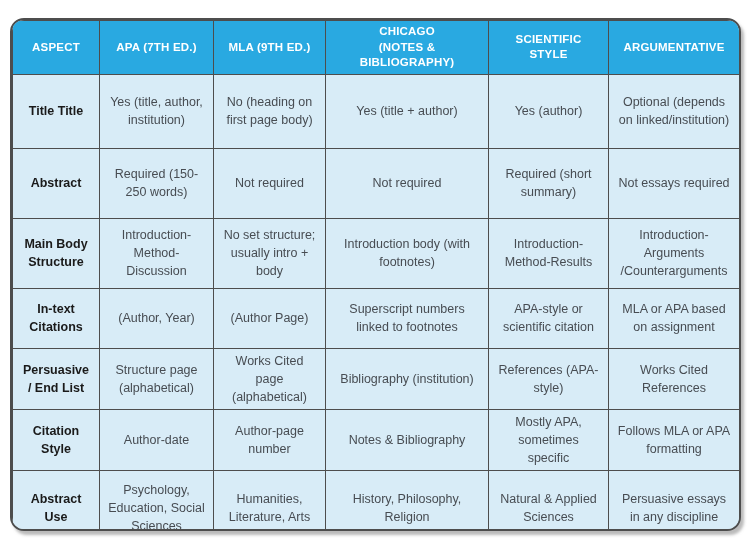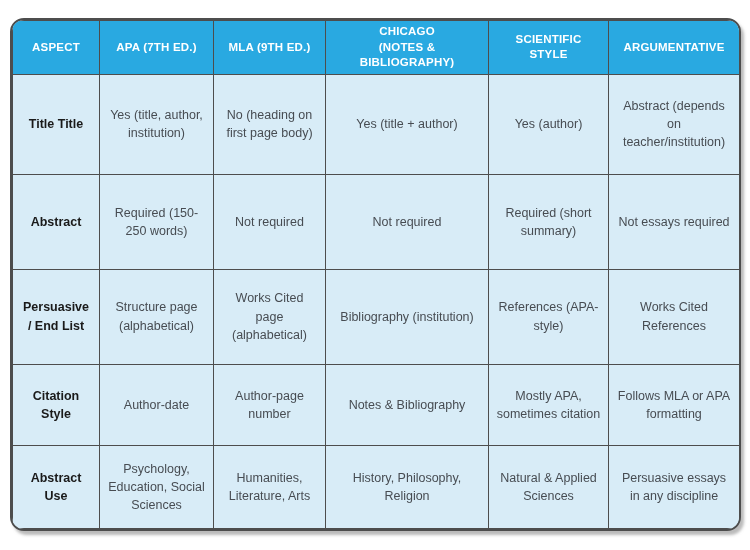--- a/index.html
+++ b/index.html
@@ -100,44 +100,60 @@
         <th>ARGUMENTATIVE</th>
       </tr>
     </thead>
     <tbody>
       <tr>
         <td class="aspect">Title Title</td>
         <td>Yes (title, author, institution)</td>
         <td>No (heading on first page body)</td>
         <td>Yes (title + author)</td>
         <td>Yes (author)</td>
-        <td>Abstract (depends on teacher/institution)</td>
+        <td>Optional (depends on linked/institution)</td>
       </tr>
       <tr>
         <td class="aspect">Abstract</td>
         <td>Required (150-250 words)</td>
         <td>Not required</td>
         <td>Not required</td>
         <td>Required (short summary)</td>
         <td>Not essays required</td>
+      </tr>
+      <tr>
+        <td class="aspect">Main Body Structure</td>
+        <td>Introduction-Method-Discussion</td>
+        <td>No set structure; usually intro + body</td>
+        <td>Introduction body (with footnotes)</td>
+        <td>Introduction-Method-Results</td>
+        <td>Introduction-Arguments /Counterarguments</td>
+      </tr>
+      <tr>
+        <td class="aspect">In-text Citations</td>
+        <td>(Author, Year)</td>
+        <td>(Author Page)</td>
+        <td>Superscript numbers linked to footnotes</td>
+        <td>APA-style or scientific citation</td>
+        <td>MLA or APA based on assignment</td>
       </tr>
       <tr>
         <td class="aspect">Persuasive / End List</td>
         <td>Structure page (alphabetical)</td>
         <td>Works Cited page (alphabetical)</td>
         <td>Bibliography (institution)</td>
         <td>References (APA-style)</td>
         <td>Works Cited References</td>
       </tr>
       <tr>
         <td class="aspect">Citation Style</td>
         <td>Author-date</td>
         <td>Author-page number</td>
         <td>Notes &amp; Bibliography</td>
-        <td>Mostly APA, sometimes citation</td>
+        <td>Mostly APA, sometimes specific</td>
         <td>Follows MLA or APA formatting</td>
       </tr>
       <tr>
         <td class="aspect">Abstract Use</td>
         <td>Psychology, Education, Social Sciences</td>
         <td>Humanities, Literature, Arts</td>
         <td>History, Philosophy, Religion</td>
         <td>Natural &amp; Applied Sciences</td>
         <td>Persuasive essays in any discipline</td>
       </tr>

